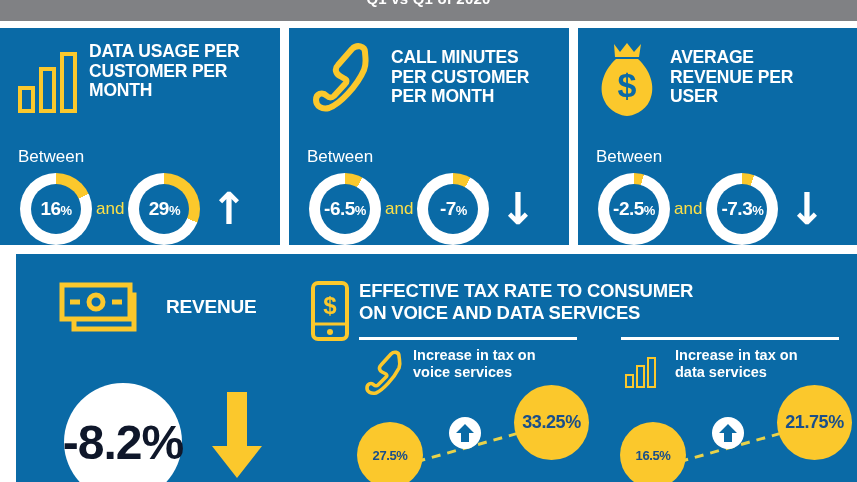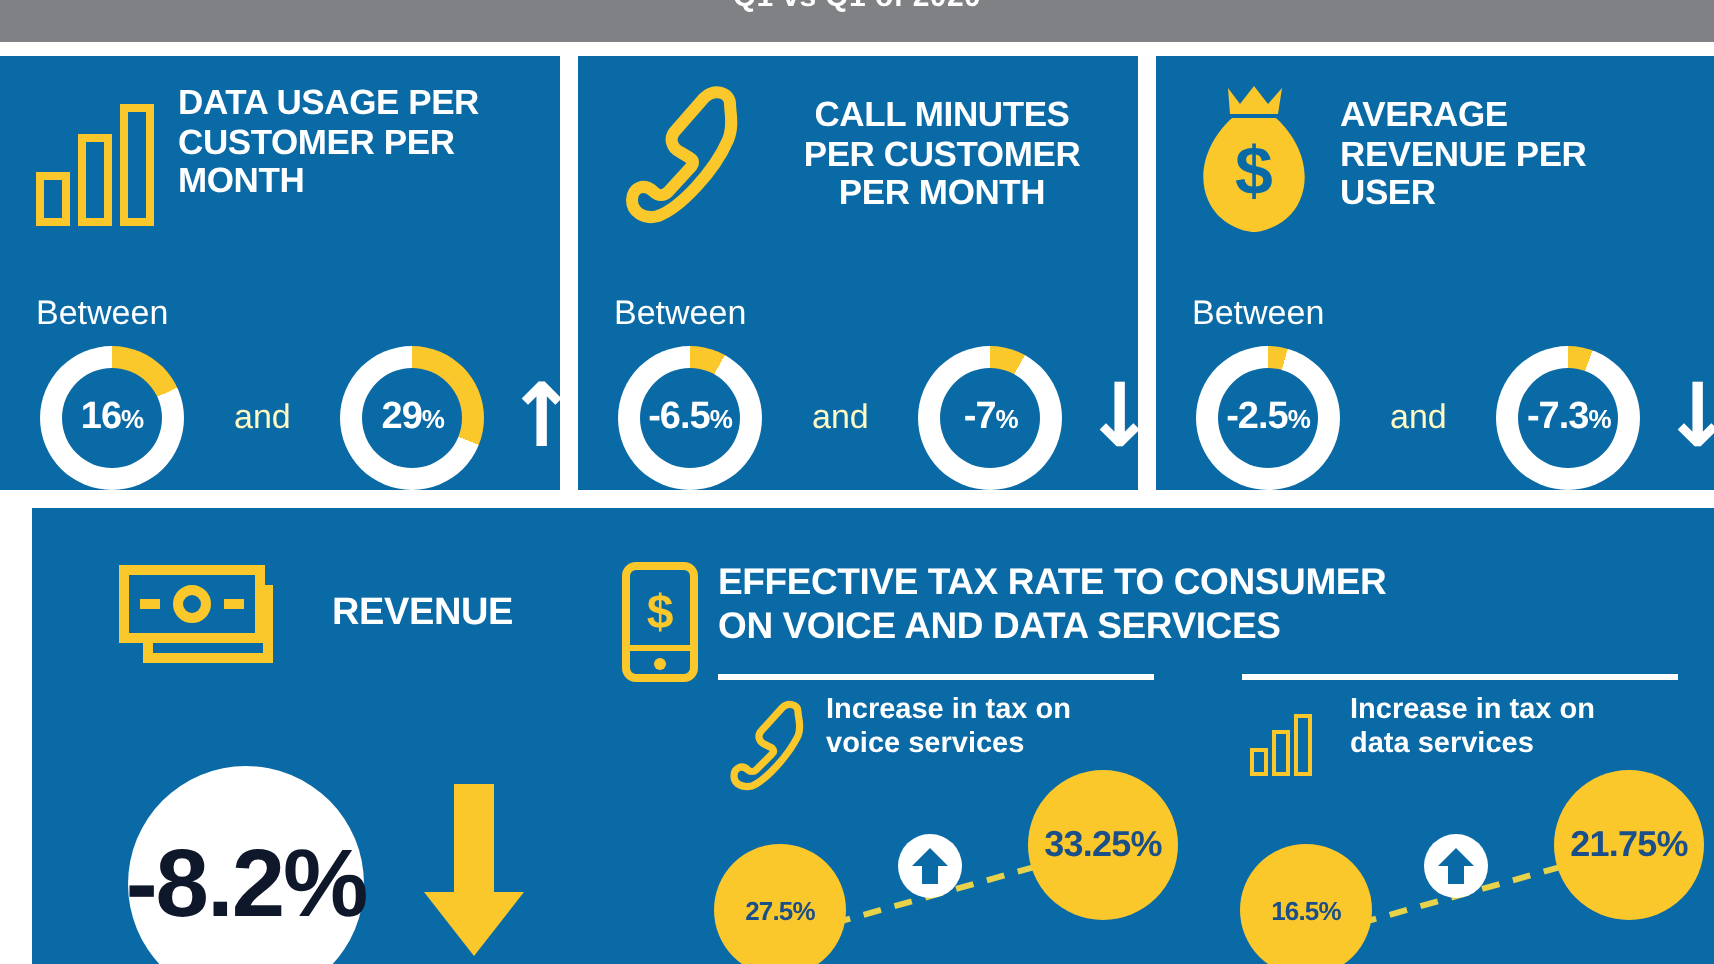--- a/index.html
+++ b/index.html
@@ -123,23 +123,23 @@
     color: #ffffff;
     font-weight: bold;
     font-size: 19px;
     letter-spacing: -0.5px;
     white-space: nowrap;
     font-family: "Liberation Sans", sans-serif;
   }
   .donut .val .pct { font-size: 13px; font-weight: bold; }
 
   .and-word {
-    color: #fef9c3;
+    color: #fde047;
     font-size: 17px;
-    margin: 0 25px;
+    margin: 0 4px;
     font-family: "Liberation Sans", sans-serif;
   }
 
   
   .big-arrow {
     flex: 0 0 auto;
     margin-left: 10px;
     color: #ffffff;
     font-size: 44px;
     line-height: 1;
@@ -265,21 +265,21 @@
 
     <div class="head-row" style="left:18px; top:12px; width:252px;">
       <div class="icon-shell" style="margin-right:10px; margin-top:2px;">
         <svg width="74" height="72" viewBox="0 0 74 72">
           <path d="M58 10 C58 4 50 2 45 7 L31 23 C27 27 29 32 33 34 L38 37
                    C40 38 40 40 38 42 L27 54 C25 56 22 56 20 54
                    C15 49 9 52 9 58 C9 64 15 68 22 66 C33 62 50 44 57 28
                    C60 21 58 14 58 10 Z" fill="none" stroke="#fbc82c" stroke-width="6" stroke-linejoin="round"></path>
         </svg>
       </div>
-      <div class="card-title" style="width:160px; margin-top:8px;text-align:center;">CALL MINUTES PER CUSTOMER PER MONTH</div>
+      <div class="card-title" style="width:160px; margin-top:8px;">CALL MINUTES PER CUSTOMER PER MONTH</div>
     </div>
 
     <div class="between-label" style="left:18px; top:119px;">Between</div>
 
     <div class="donut-row" style="left:20px; top:145px;">
 
       <div class="donut" style="background: conic-gradient(#fbc82c 0deg 29deg, #ffffff 29deg 360deg);">
         <div class="hole">
           <span class="val"><span>-6.5</span><span class="pct">%</span></span>
         </div>

